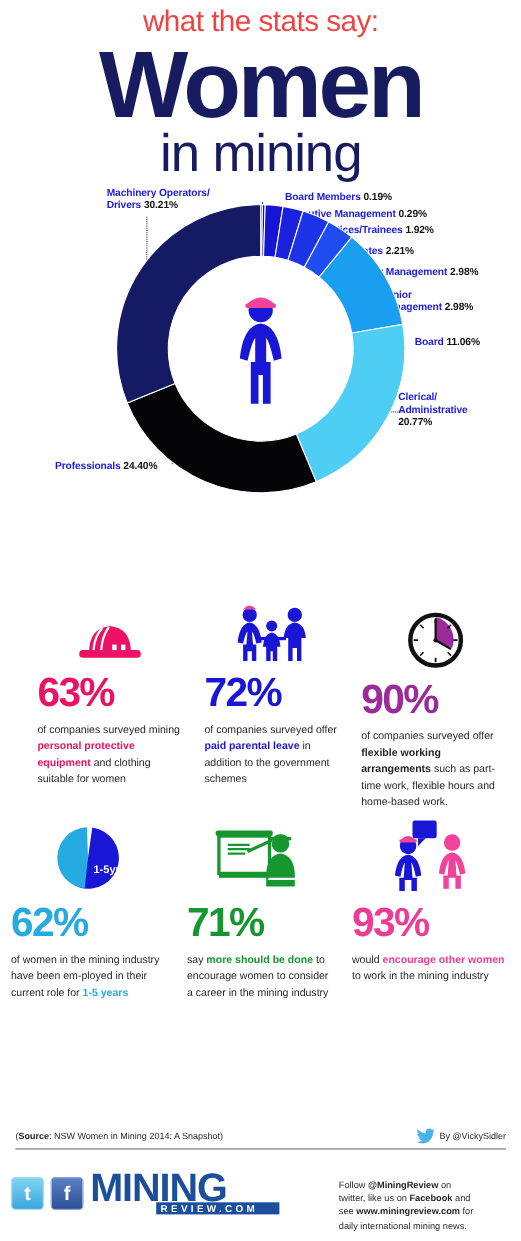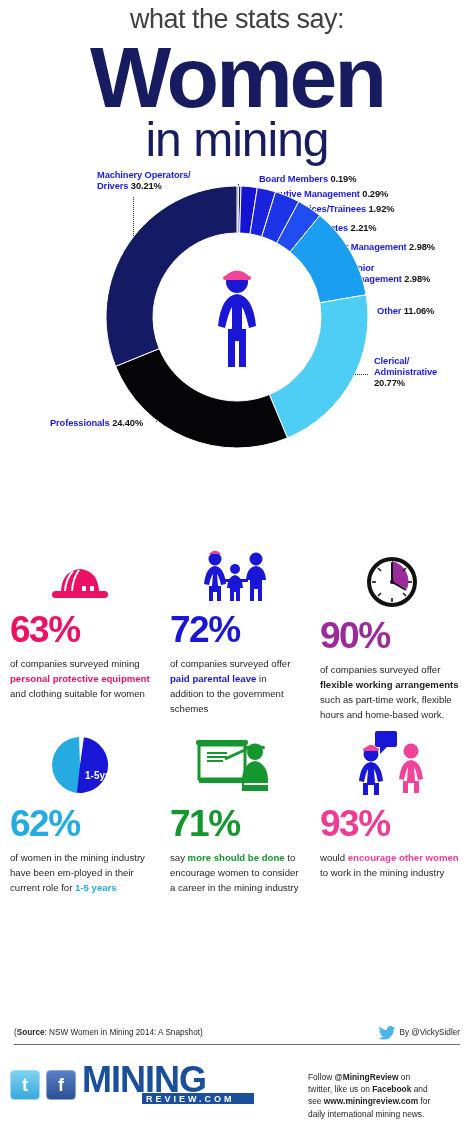--- a/index.html
+++ b/index.html
@@ -6,21 +6,21 @@
   body{
     font-family:"Liberation Sans", sans-serif;
     width:474px;height:1128px;position:relative;overflow:hidden;
     -webkit-font-smoothing:antialiased;
   }
   .page{position:relative;width:474px;height:1128px;background:#fff;}
 
   
   .header{text-align:center;padding-top:6px;}
   .kicker{
-    font-size:27px;color:#404040;letter-spacing:-0.5px;line-height:1;
+    font-size:27px;color:#ef4444;letter-spacing:-0.5px;line-height:1;
     font-weight:400;
   }
   .title-big{
     font-size:86px;font-weight:700;color:#171c60;letter-spacing:-3px;
     line-height:0.98;margin-top:2px;
   }
   .title-sub{
     font-size:48px;font-weight:400;color:#171c60;letter-spacing:-1px;
     line-height:1.05;margin-top:-4px;
   }
@@ -121,24 +121,24 @@
     <div class="lbl right" style="left:324px;top:72px;width:150px;">
       <span class="cat">Other Management</span>
       <span>2.98%</span>
     </div>
     <div class="lbl right" style="left:346px;top:93px;width:128px;">
       <span class="cat">Senior</span><br>
       <span class="cat">Management</span>
       <span>2.98%</span>
     </div>
     <div class="lbl right" style="left:377px;top:136px;width:97px;">
-      <span class="cat">Other</span>
+      <span class="cat">Board</span>
       <span>11.06%</span>
     </div>
-    <div class="lbl right" style="left:374px;top:186px;width:100px;">
+    <div class="lbl right" style="left:362px;top:186px;width:100px;">
       <span class="cat">Clerical/</span><br>
       <span class="cat">Administrative</span><br>
       <span>20.77%</span>
     </div>
     <div class="lbl" style="left:50px;top:248px;width:160px;">
       <span class="cat">Professionals</span>
       <span>24.40%</span>
     </div>
 
     <div class="leader" style="left:238px;top:14px;height:48px;"></div>
@@ -174,21 +174,21 @@
         <rect x="16" y="15" width="28" height="4" rx="2" fill="#f0449b"></rect>
         <path d="M30 33 q-16 2 -19 32 l7 2 q4 -17 7 -21 l0 22 l-4 0 l0 38 l7 0 l0 -26 l4 0 l0 26 l7 0 l0 -38 l-4 0 l0 -22 q3 4 7 21 l7 -2 q-3 -30 -19 -32 z" fill="#1a16d6"></path>
       </svg>
     </div>
   </div>
 
   <div class="stats">
 
     <div class="srow">
 
-      <div class="cell" style="width:160px;">
+      <div class="cell" style="width:160px;margin-left:24px;">
         <div class="icon-box">
           <svg width="62" height="42" viewBox="0 0 62 42">
             <path d="M12 33 q0 -22 19 -24 q19 2 19 24 z" fill="#ec1164"></path>
             <rect x="3" y="31" width="56" height="7" rx="3.5" fill="#ec1164"></rect>
             <path d="M24 11 q-7 7 -8 20" stroke="#fff" stroke-width="2" fill="none"></path>
             <path d="M30 10 q-6 8 -7 21" stroke="#fff" stroke-width="2" fill="none"></path>
             <rect x="33" y="26" width="4" height="5" fill="#fff"></rect>
             <rect x="41" y="26" width="4" height="5" fill="#fff"></rect>
           </svg>
         </div>

